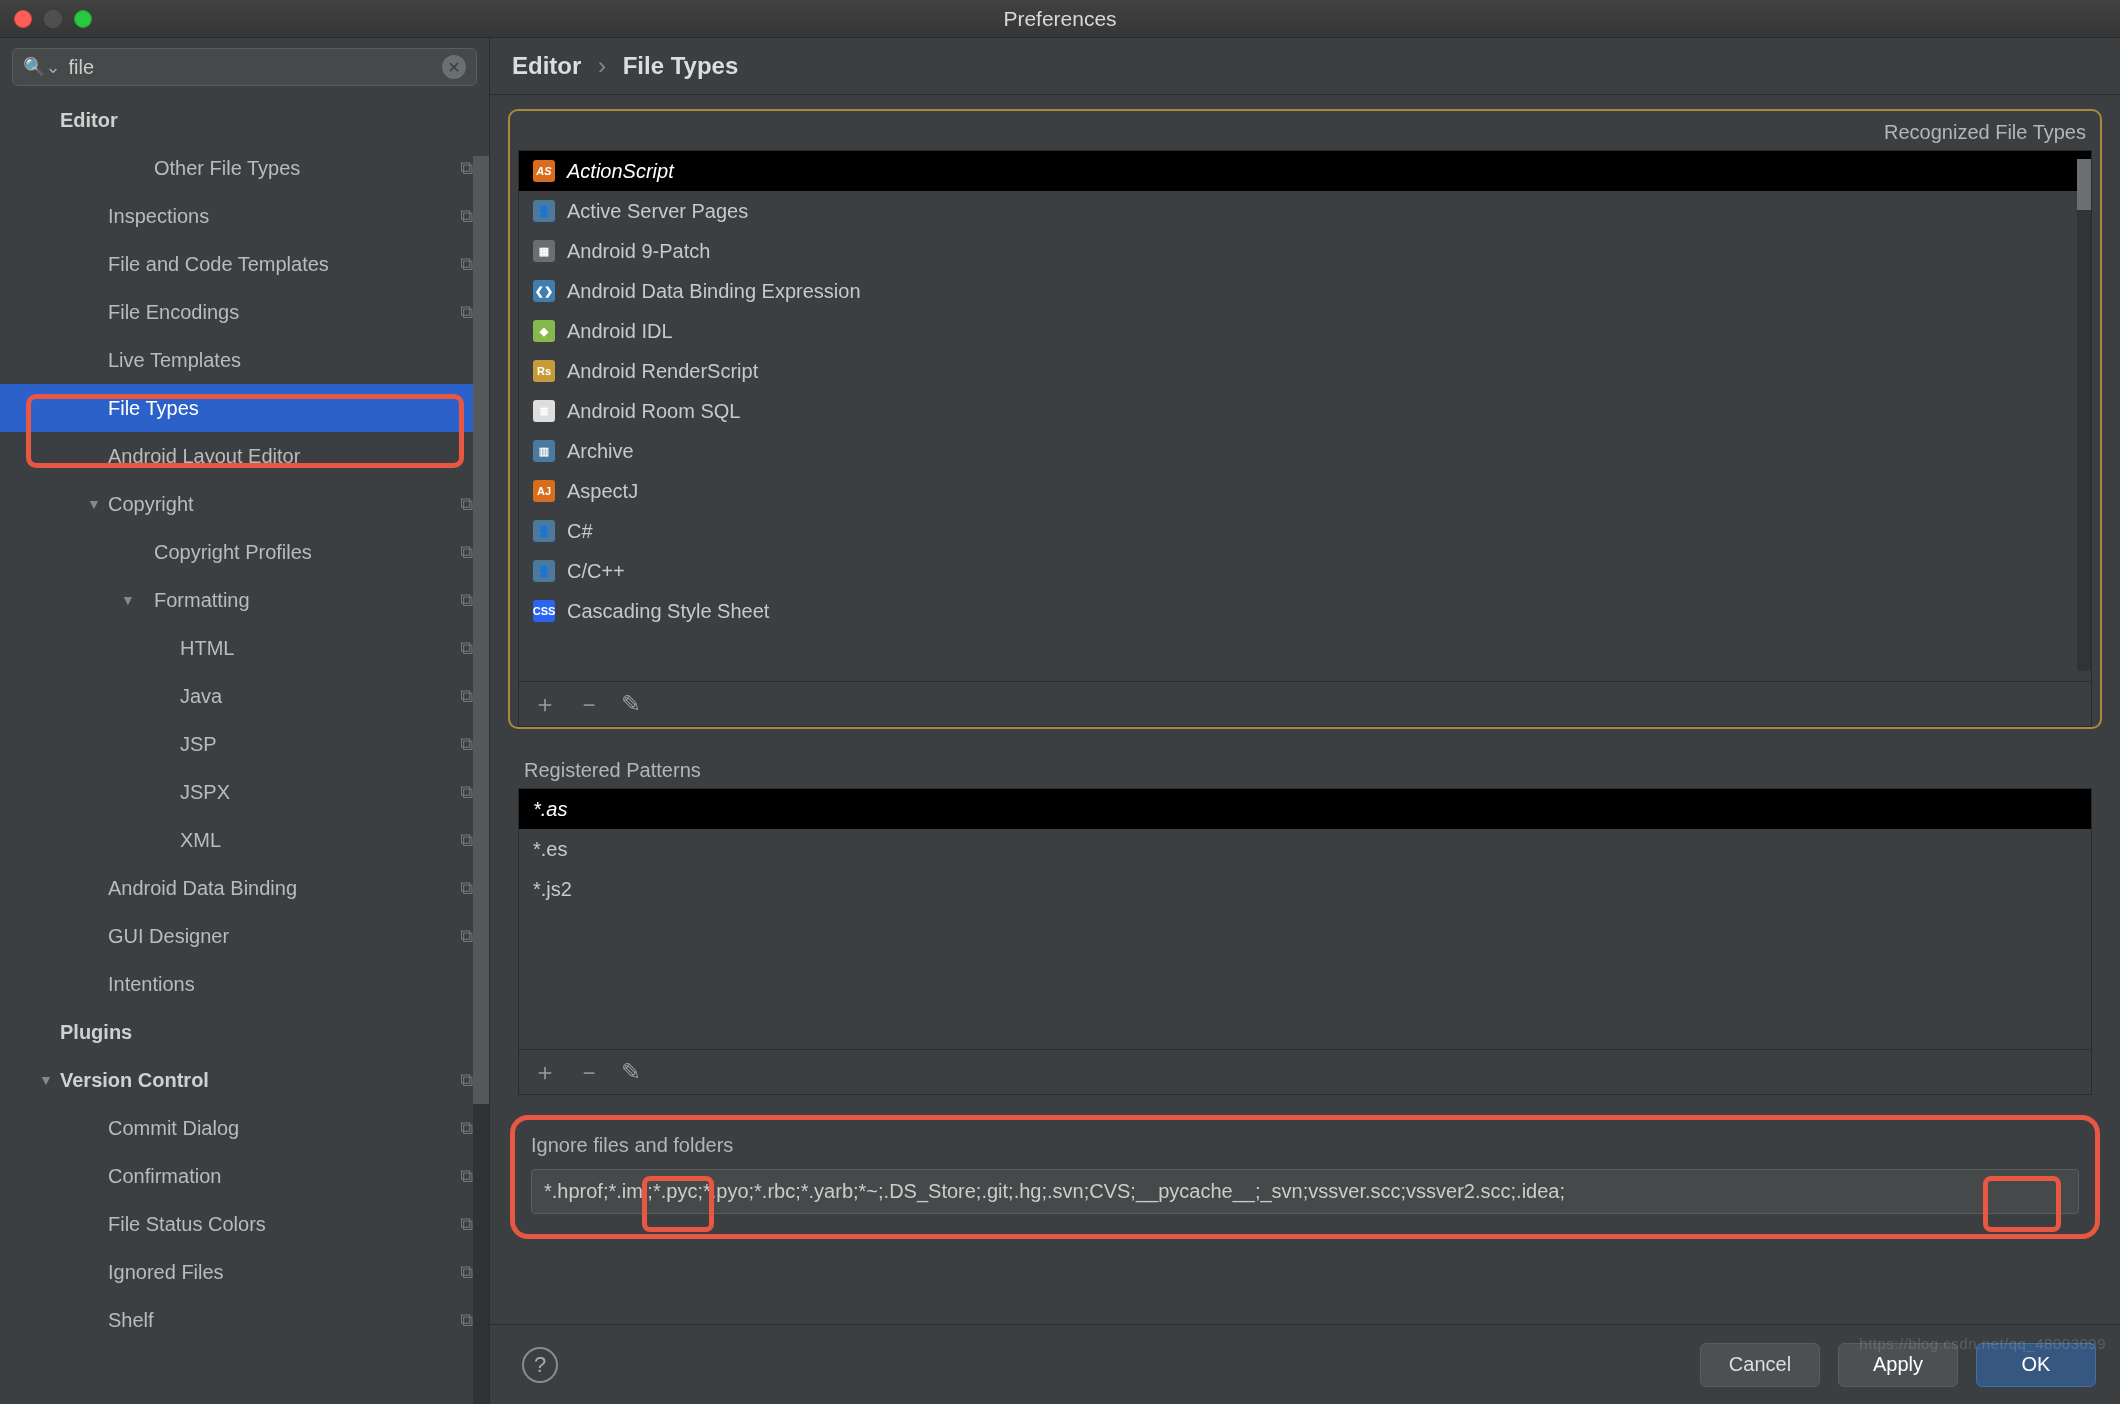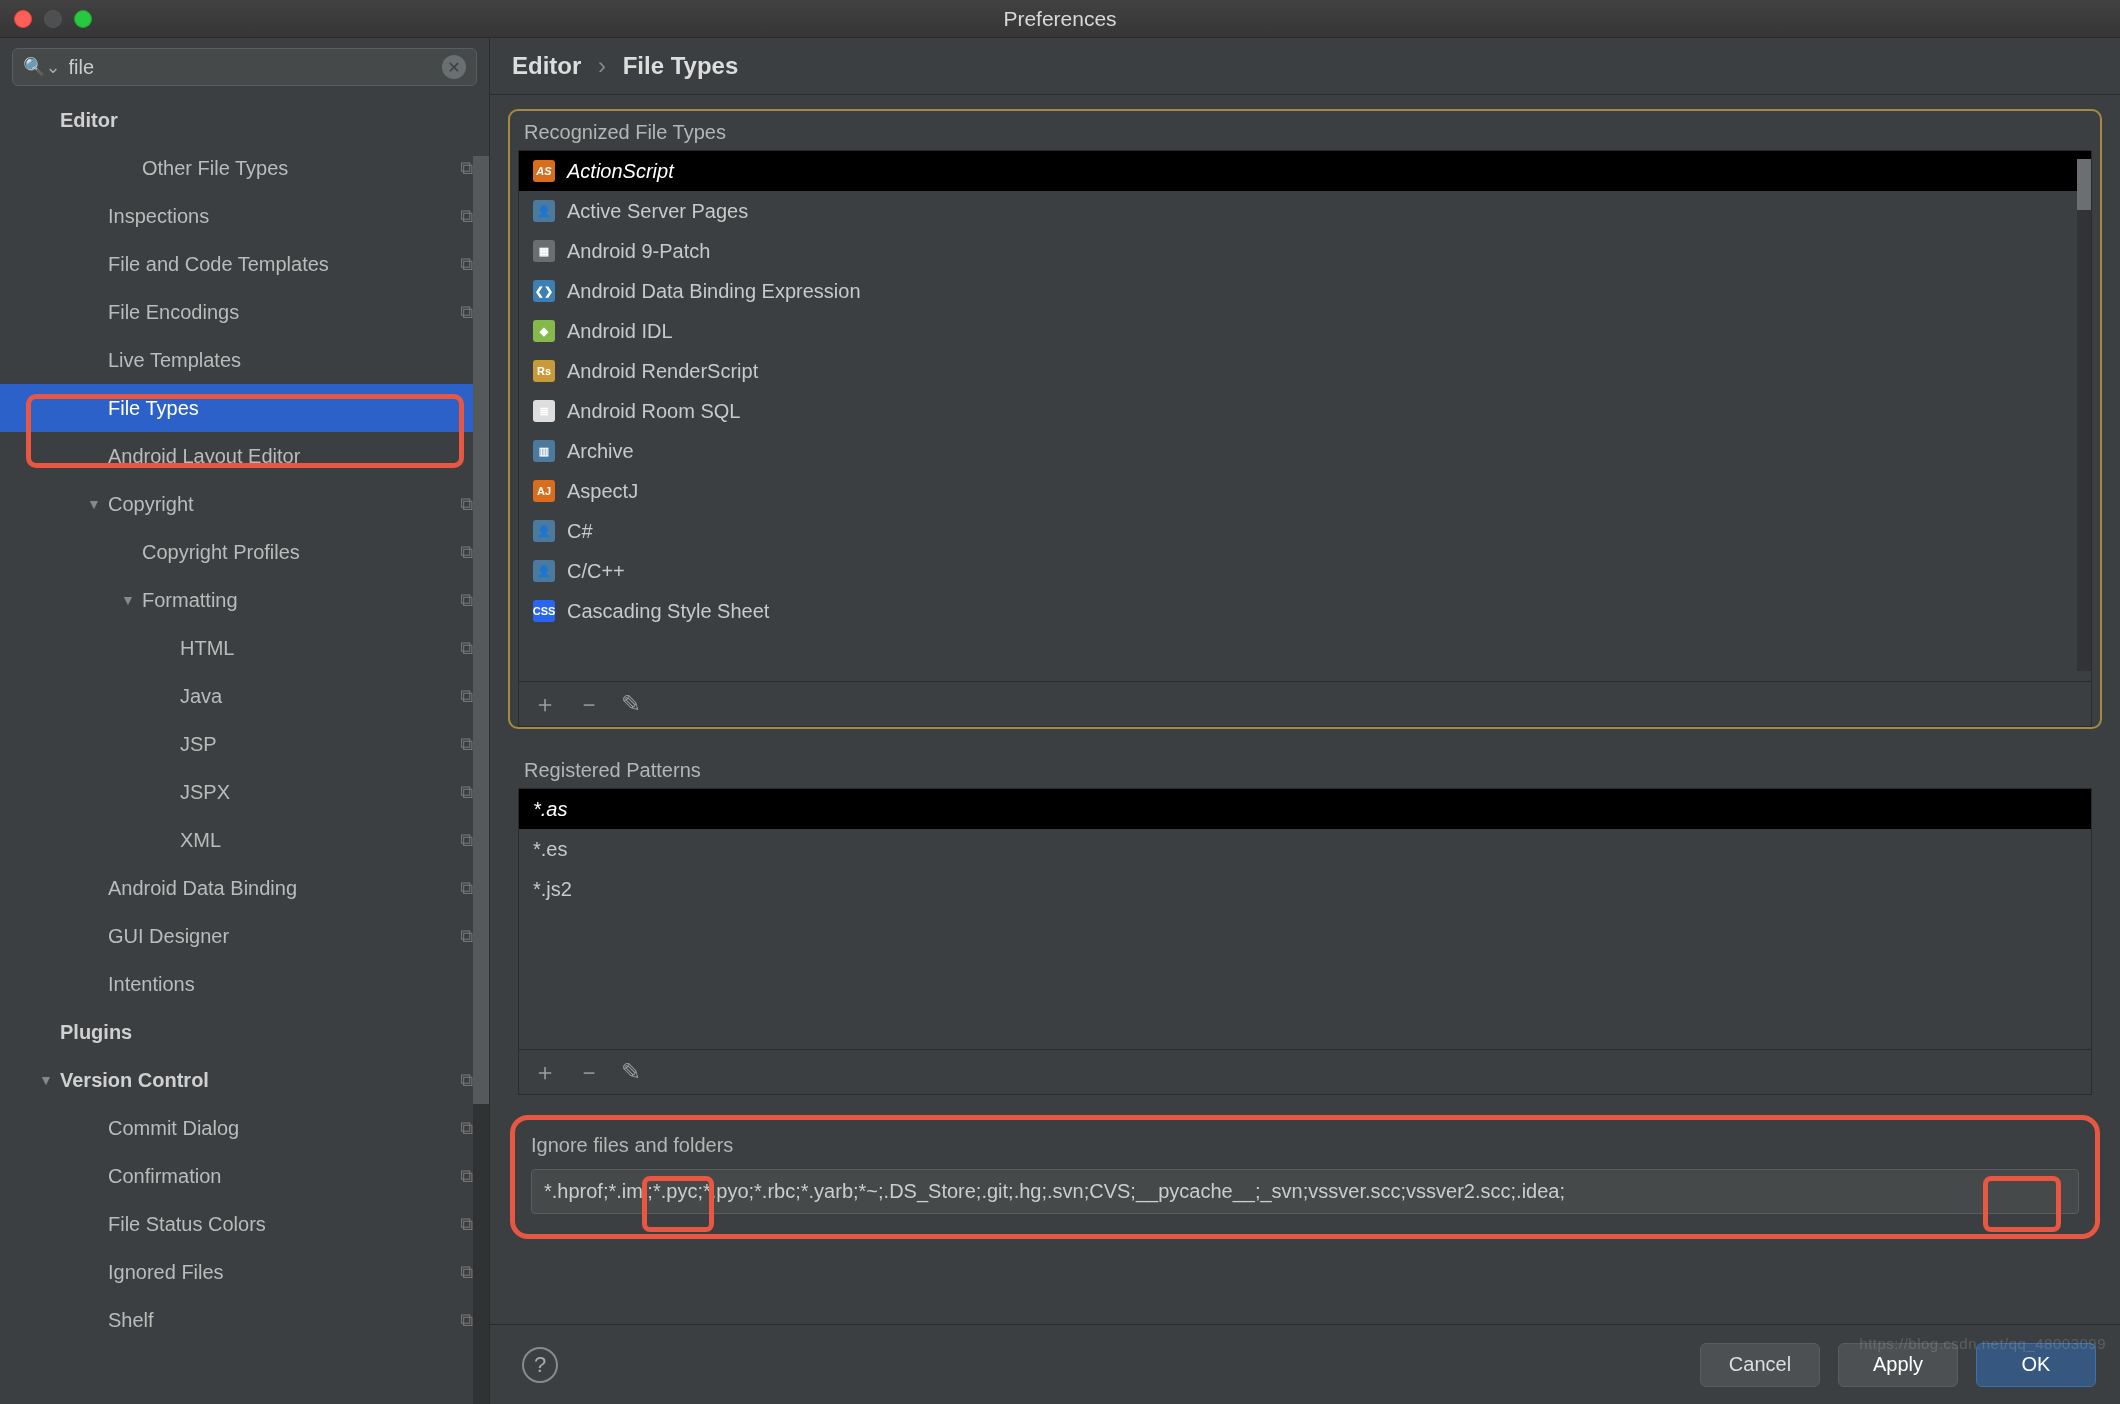--- a/index.html
+++ b/index.html
@@ -56,21 +56,21 @@
 .tree-scrollbar { position: absolute; right: 0; top: 60px; width: 16px; bottom: 0; background: rgba(0,0,0,0.2); }
 .tree-scroll-thumb { position: absolute; top: 0; width: 100%; height: 76%; background: #55595b; }
 .node { display: flex; align-items: center; height: 48px; padding-right: 16px; cursor: pointer; white-space: nowrap; }
 .node.bold > .label { font-weight: 600; color: #d0d0d0; }
 .node.selected { background: #2c61c9; color: #fff; }
 .node .arrow { width: 16px; display: inline-block; text-align: center; color: #888; font-size: 14px; margin-right: 6px; }
 .node .label { flex: 1; }
 .node .copy { color: #777; font-size: 18px; }
 .indent-0 { padding-left: 38px; }
 .indent-1 { padding-left: 86px; justify-content: center; }
-.indent-2 { padding-left: 120px; }
+.indent-2 { padding-left: 120px; gap: 12px; }
 .indent-3 { padding-left: 158px; }
 .red-box { border: 5px solid #e85742; border-radius: 10px; }
 .filetypes-row-box { position:absolute; pointer-events:none; }
 .main { flex: 1; display: flex; flex-direction: column; background: #3c3f41; position: relative; overflow: hidden; }
 .breadcrumb { padding: 14px 22px; font-size: 24px; font-weight: 600; color: #ddd; border-bottom:1px solid #2b2b2b;}
 .breadcrumb .sep { color: #888; margin: 0 10px; font-weight: normal; }
 .content { flex: 1; display: flex; flex-direction: column; padding: 14px 18px; gap: 18px; overflow: hidden; }
 .panel {
   border: 2px solid #a78a3d;
   border-radius: 10px;
@@ -107,21 +107,21 @@
   height: 80px; border-top: 1px solid #2b2b2b; display: flex; align-items: center; justify-content: flex-end; gap: 18px; padding: 0 24px;
   background: #3c3f41;
 }
 .footer-left { margin-right: auto; margin-left: 8px; }
 .help-icon { width: 36px; height: 36px; border-radius: 50%; border: 2px solid #8a8a8a; color: #aaa; display: flex; align-items: center; justify-content: center; font-size: 22px; cursor: pointer; }
 .btn {
   min-width: 120px; height: 44px; padding: 0 22px; border-radius: 6px; border: 1px solid #5a5d5f; background: #4c5052; color: #ddd; font-size: 20px; cursor: pointer;
 }
 .btn.primary { background: #365880; border-color: #3f71a8; color: #fff; }
 .btn.disabled { color: #ffffff; }
-#recognized { height: 620px; }
+#recognized { height: 620px; text-align: right; }
 #patterns { height: 350px; }
 .list-vscroll { position: absolute; right: 9px; top: 48px; bottom: 56px; width: 14px; background: rgba(0,0,0,0.18); }
 .list-vscroll-thumb { width: 100%; height: 10%; background: #6b6f72; position: absolute; top: 0; }
 .watermark { position: absolute; right: 14px; bottom: 52px; font-size: 15px; color: rgba(200,200,200,0.22); letter-spacing: 0.5px; }
 </style>
 </head>
 <body>
 
 <div class="titlebar">
   <div class="traffic">

